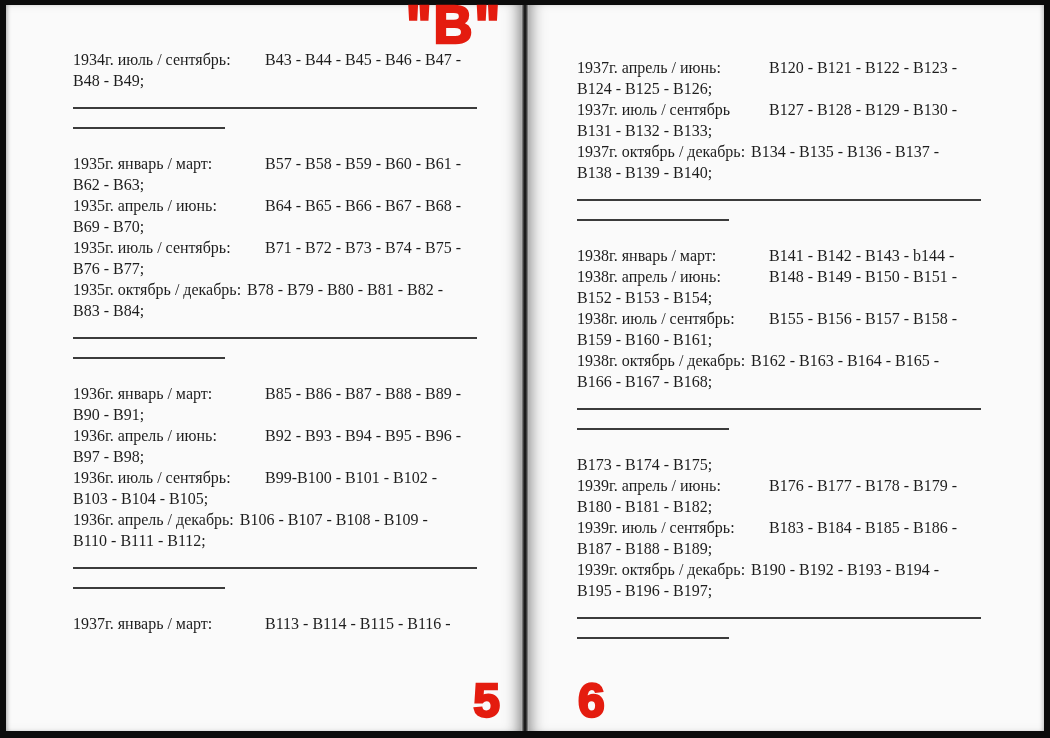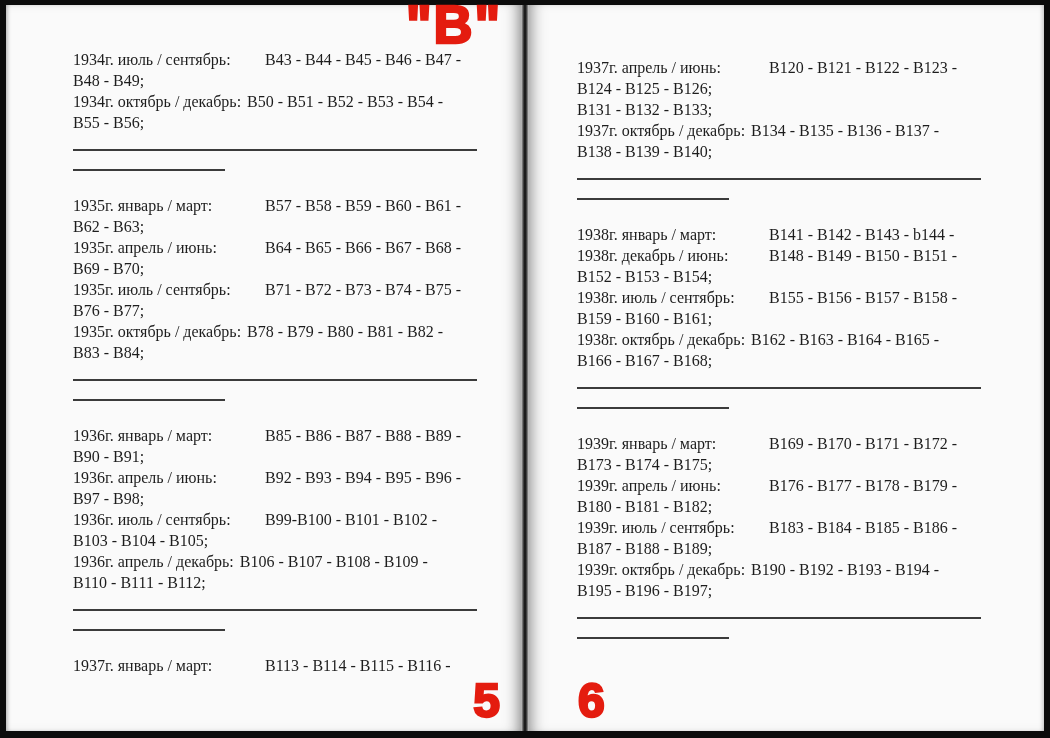--- a/index.html
+++ b/index.html
@@ -49,24 +49,20 @@
 <body>
 
 <div class="frame">
 
   <div class="page page-left">
     <div class="content content-left">
         <div class="block">
           <div class="entry">
             <div class="line"><span class="label">1934г. июль / сентябрь:</span><span class="nums">B43 - B44 - B45 - B46 - B47 -</span></div>
             <div class="line">B48 - B49;</div>
-          </div>
-          <div class="entry">
-            <div class="line"><span class="label long">1934г. октябрь / декабрь:</span><span class="nums">B50 - B51 - B52 - B53 - B54 -</span></div>
-            <div class="line">B55 - B56;</div>
           </div>
         </div>
         <div class="sep">
           <div class="sep-long"></div>
           <div class="sep-short"></div>
         </div>
         <div class="block">
           <div class="entry">
             <div class="line"><span class="label">1935г. январь / март:</span><span class="nums">B57 - B58 - B59 - B60 - B61 -</span></div>
             <div class="line">B62 - B63;</div>
@@ -122,55 +118,55 @@
   <div class="spine"></div>
 
   <div class="page page-right">
     <div class="content content-right">
         <div class="block">
           <div class="entry">
             <div class="line"><span class="label">1937г. апрель / июнь:</span><span class="nums">B120 - B121 - B122 - B123 -</span></div>
             <div class="line">B124 - B125 - B126;</div>
           </div>
           <div class="entry">
+            <div class="line"><span class="label">1937г. июль / сентябрь</span><span class="nums">B127 - B128 - B129 - B130 -</span></div>
             <div class="line">B131 - B132 - B133;</div>
           </div>
           <div class="entry">
             <div class="line"><span class="label long">1937г. октябрь / декабрь:</span><span class="nums">B134 - B135 - B136 - B137 -</span></div>
             <div class="line">B138 - B139 - B140;</div>
           </div>
         </div>
         <div class="sep">
           <div class="sep-long"></div>
           <div class="sep-short"></div>
         </div>
         <div class="block">
           <div class="entry">
             <div class="line"><span class="label">1938г. январь / март:</span><span class="nums">B141 - B142 - B143 - b144 -</span></div>
           </div>
           <div class="entry">
-            <div class="line"><span class="label">1938г. декабрь / июнь:</span><span class="nums">B148 - B149 - B150 - B151 -</span></div>
+            <div class="line"><span class="label">1938г. апрель / июнь:</span><span class="nums">B148 - B149 - B150 - B151 -</span></div>
             <div class="line">B152 - B153 - B154;</div>
           </div>
           <div class="entry">
             <div class="line"><span class="label">1938г. июль / сентябрь:</span><span class="nums">B155 - B156 - B157 - B158 -</span></div>
             <div class="line">B159 - B160 - B161;</div>
           </div>
           <div class="entry">
             <div class="line"><span class="label long">1938г. октябрь / декабрь:</span><span class="nums">B162 - B163 - B164 - B165 -</span></div>
             <div class="line">B166 - B167 - B168;</div>
           </div>
         </div>
         <div class="sep">
           <div class="sep-long"></div>
           <div class="sep-short"></div>
         </div>
         <div class="block">
           <div class="entry">
-            <div class="line"><span class="label">1939г. январь / март:</span><span class="nums">B169 - B170 - B171 - B172 -</span></div>
             <div class="line">B173 - B174 - B175;</div>
           </div>
           <div class="entry">
             <div class="line"><span class="label">1939г. апрель / июнь:</span><span class="nums">B176 - B177 - B178 - B179 -</span></div>
             <div class="line">B180 - B181 - B182;</div>
           </div>
           <div class="entry">
             <div class="line"><span class="label">1939г. июль / сентябрь:</span><span class="nums">B183 - B184 - B185 - B186 -</span></div>
             <div class="line">B187 - B188 - B189;</div>
           </div>

